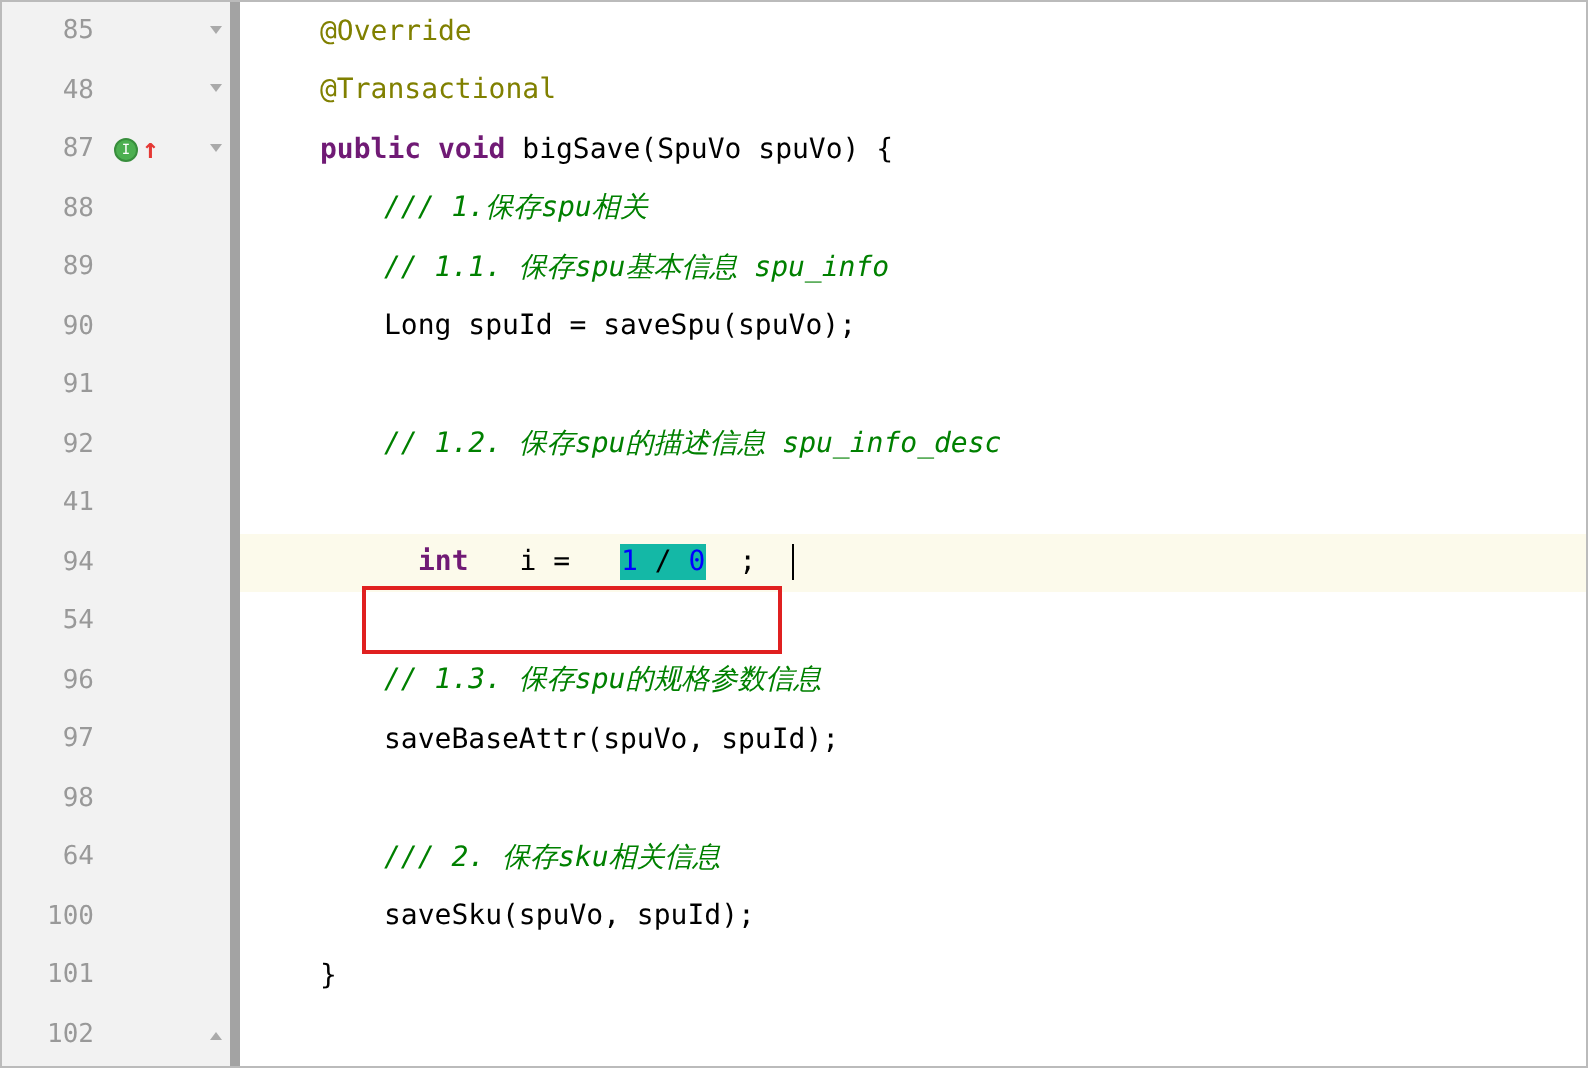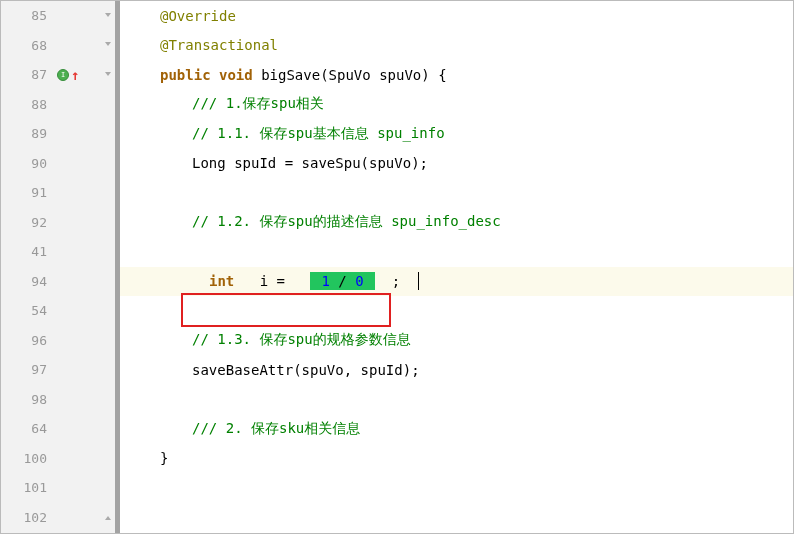--- a/index.html
+++ b/index.html
@@ -66,26 +66,26 @@
       display: flex;
       align-items: center;
       padding-left: 8px;
       position: relative;
       white-space: pre;
     }
     .code-line.highlighted {
       background: #fcfaeb;
       gap: 17px;
     }
-    .kw { color: #a16207; font-weight: bold; }
+    .kw { color: #701a75; font-weight: bold; }
     .anno { color: #808000; }
-    .comment { color: #008000; }
+    .comment { color: #008000; font-style: italic; }
     .num { color: #0000ff; }
     .txt { color: #000; }
-    .hl-expr { background: #22c55e; padding: 1px 11px; }
+    .hl-expr { background: #14b8a6; padding: 1px 0; }
     .caret {
       display: inline-block;
       width: 1px;
       height: 18px;
       background: #000;
       vertical-align: middle;
       margin-left: 1px;
     }
     .red-box {
       position: absolute;
@@ -120,21 +120,21 @@
     <div class="gutter-row">
       <div class="line-number">85</div>
       <div class="gutter-icons"></div>
       <div class="fold-mark">
         <svg width="8" height="8" viewBox="0 0 8 8">
           <path d="M1 1 L7 1 L4 5 Z" fill="#aaa"></path>
         </svg>
       </div>
     </div>
     <div class="gutter-row">
-      <div class="line-number">68</div>
+      <div class="line-number">48</div>
       <div class="gutter-icons"></div>
       <div class="fold-mark">
         <svg width="8" height="8" viewBox="0 0 8 8">
           <path d="M1 1 L7 1 L4 5 Z" fill="#aaa"></path>
         </svg>
       </div>
     </div>
     <div class="gutter-row">
       <div class="line-number">87</div>
       <div class="gutter-icons">
@@ -223,15 +223,16 @@
     <div class="code-line"><span class="indent" style="width: 64px;"></span><span class="txt">Long spuId = saveSpu(spuVo);</span></div>
     <div class="code-line"><span class="indent" style="width: 0px;"></span></div>
     <div class="code-line"><span class="indent" style="width: 64px;"></span><span class="comment">// 1.2. 保存spu的描述信息 spu_info_desc</span></div>
     <div class="code-line"><span class="indent" style="width: 0px;"></span></div>
     <div class="code-line highlighted"><span class="indent" style="width: 64px;"></span><span class="kw">int</span><span class="txt"> i = </span><span class="hl-expr"><span class="num">1</span><span class="txt"> / </span><span class="num">0</span></span><span class="txt">;</span><span class="caret"></span></div>
     <div class="code-line"><span class="indent" style="width: 0px;"></span></div>
     <div class="code-line"><span class="indent" style="width: 64px;"></span><span class="comment">// 1.3. 保存spu的规格参数信息</span></div>
     <div class="code-line"><span class="indent" style="width: 64px;"></span><span class="txt">saveBaseAttr(spuVo, spuId);</span></div>
     <div class="code-line"><span class="indent" style="width: 0px;"></span></div>
     <div class="code-line"><span class="indent" style="width: 64px;"></span><span class="comment">/// 2. 保存sku相关信息</span></div>
+    <div class="code-line"><span class="indent" style="width: 64px;"></span><span class="txt">saveSku(spuVo, spuId);</span></div>
     <div class="code-line"><span class="indent" style="width: 32px;"></span><span class="txt">}</span></div>
     <div class="red-box" style="top: 292px; left: 61px; width: 210px; height: 34px;"></div>
   </div>
 
 </body></html>

